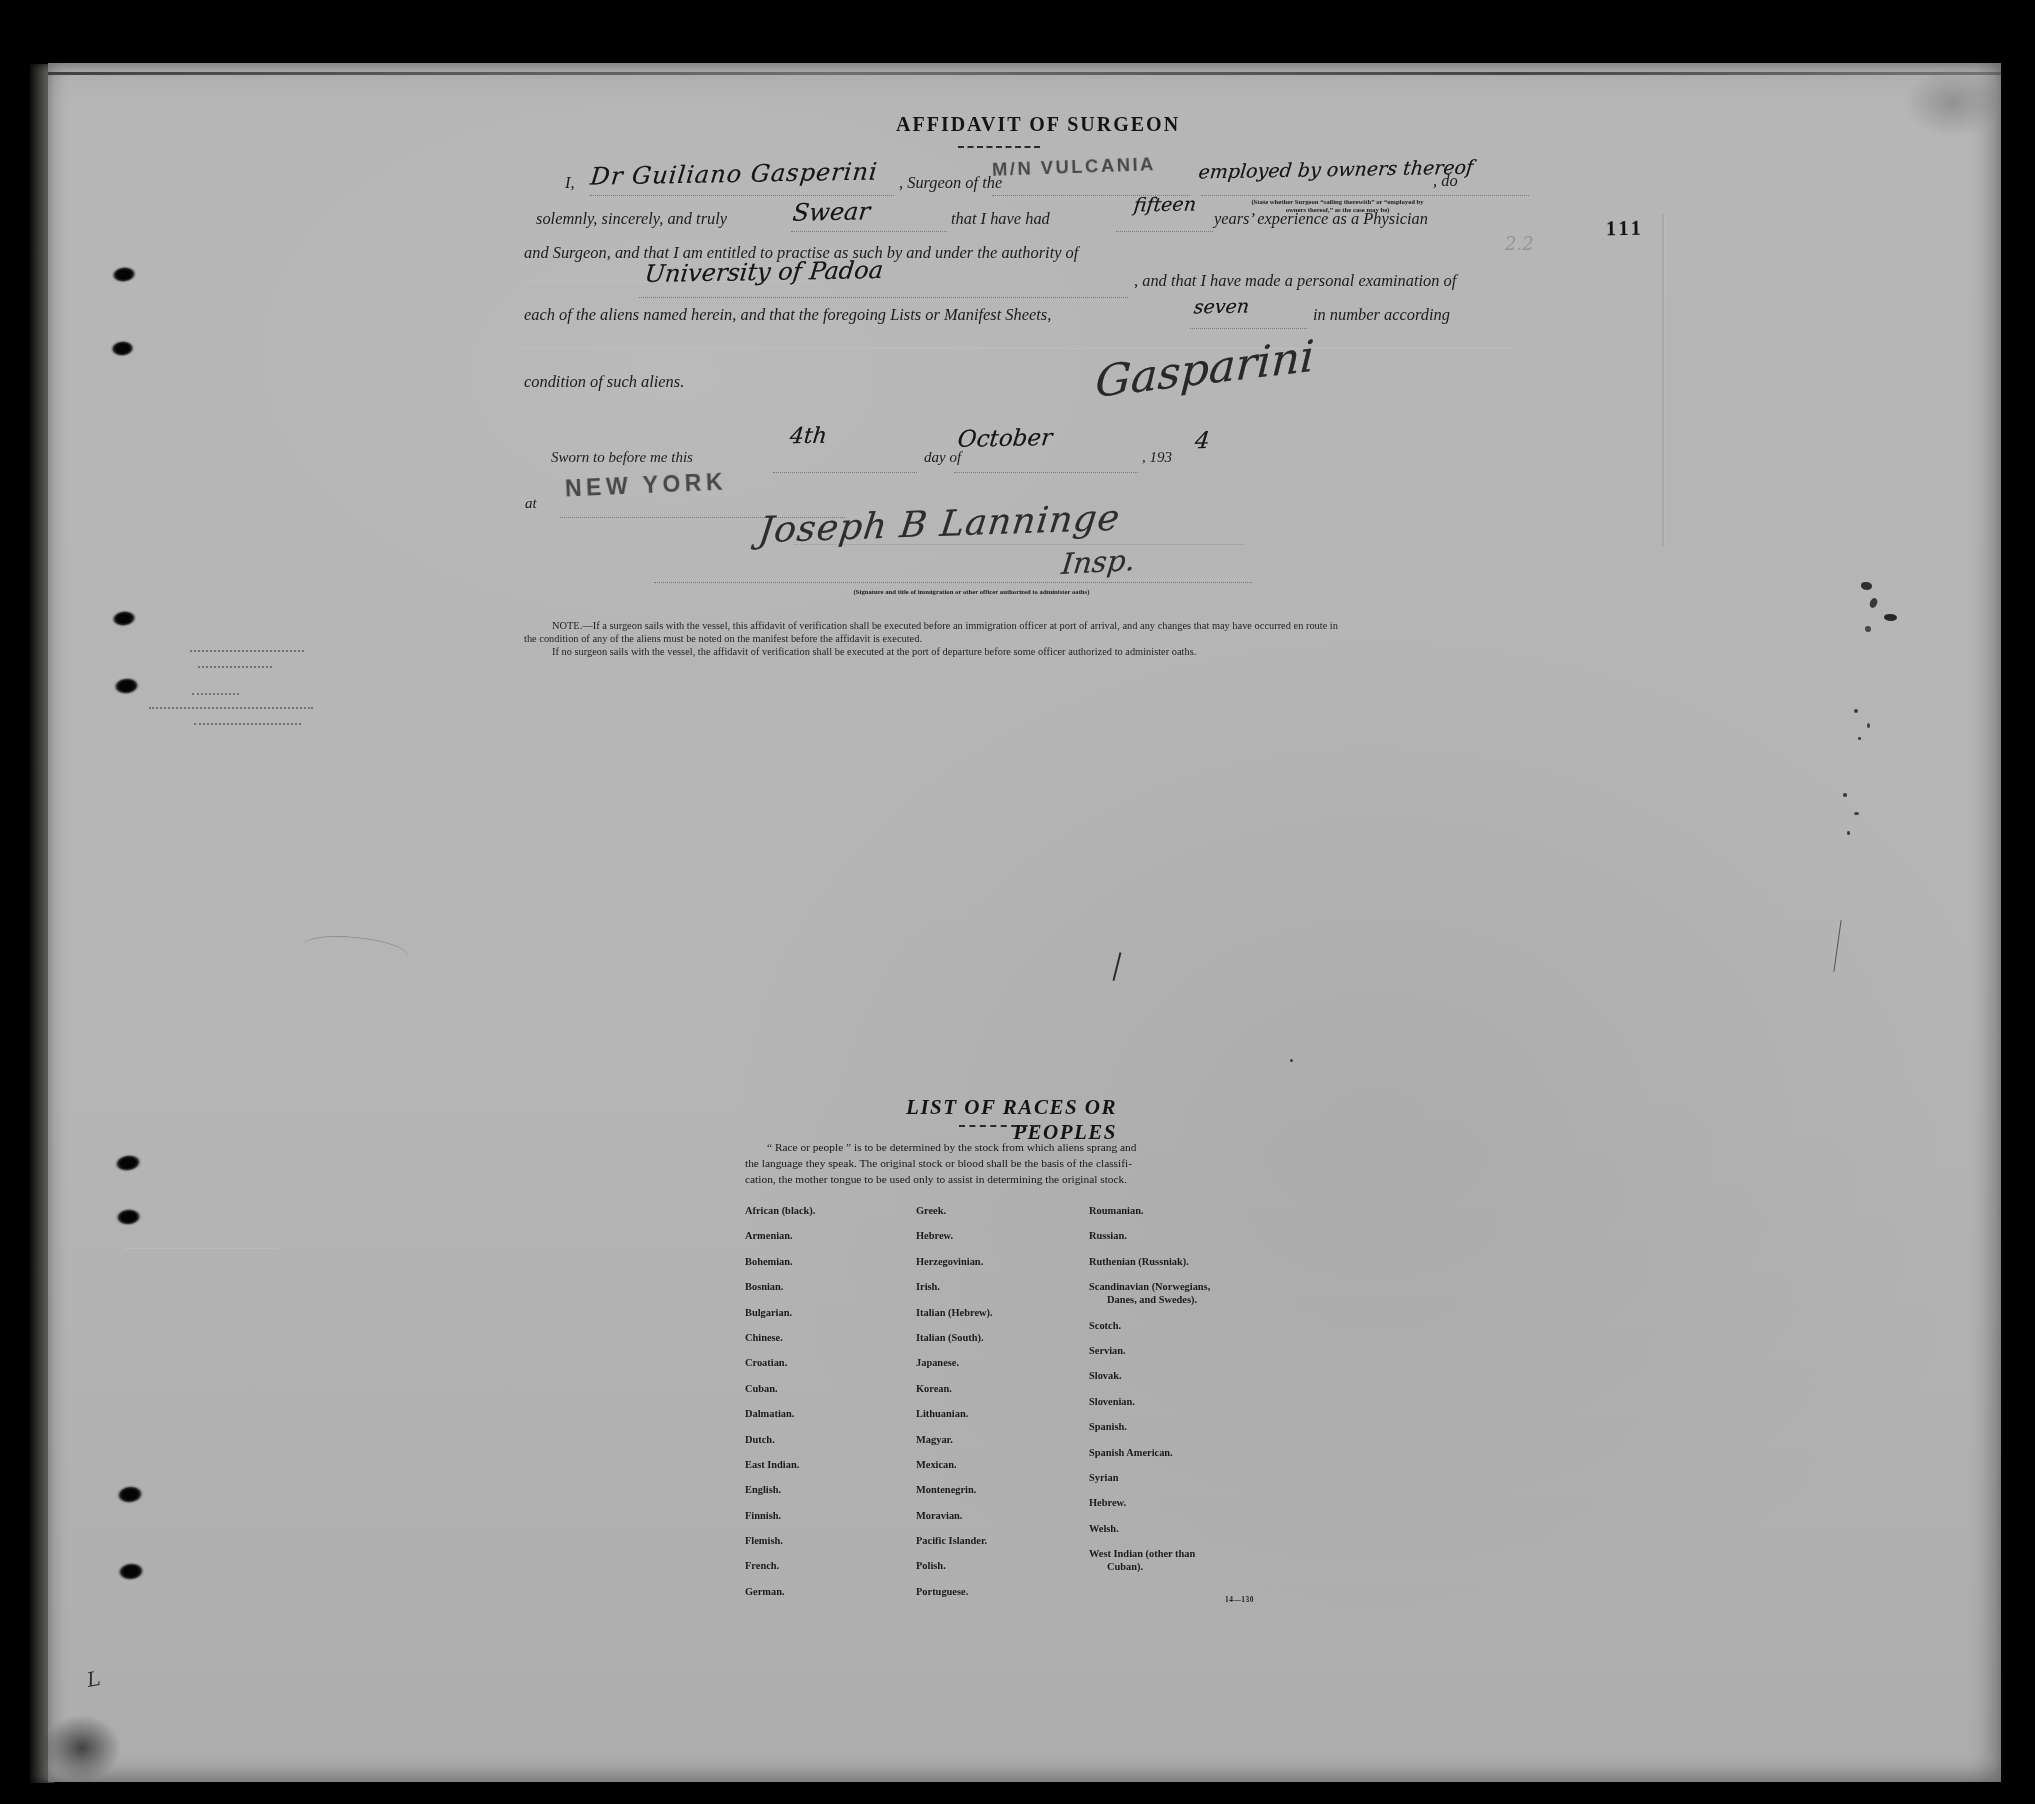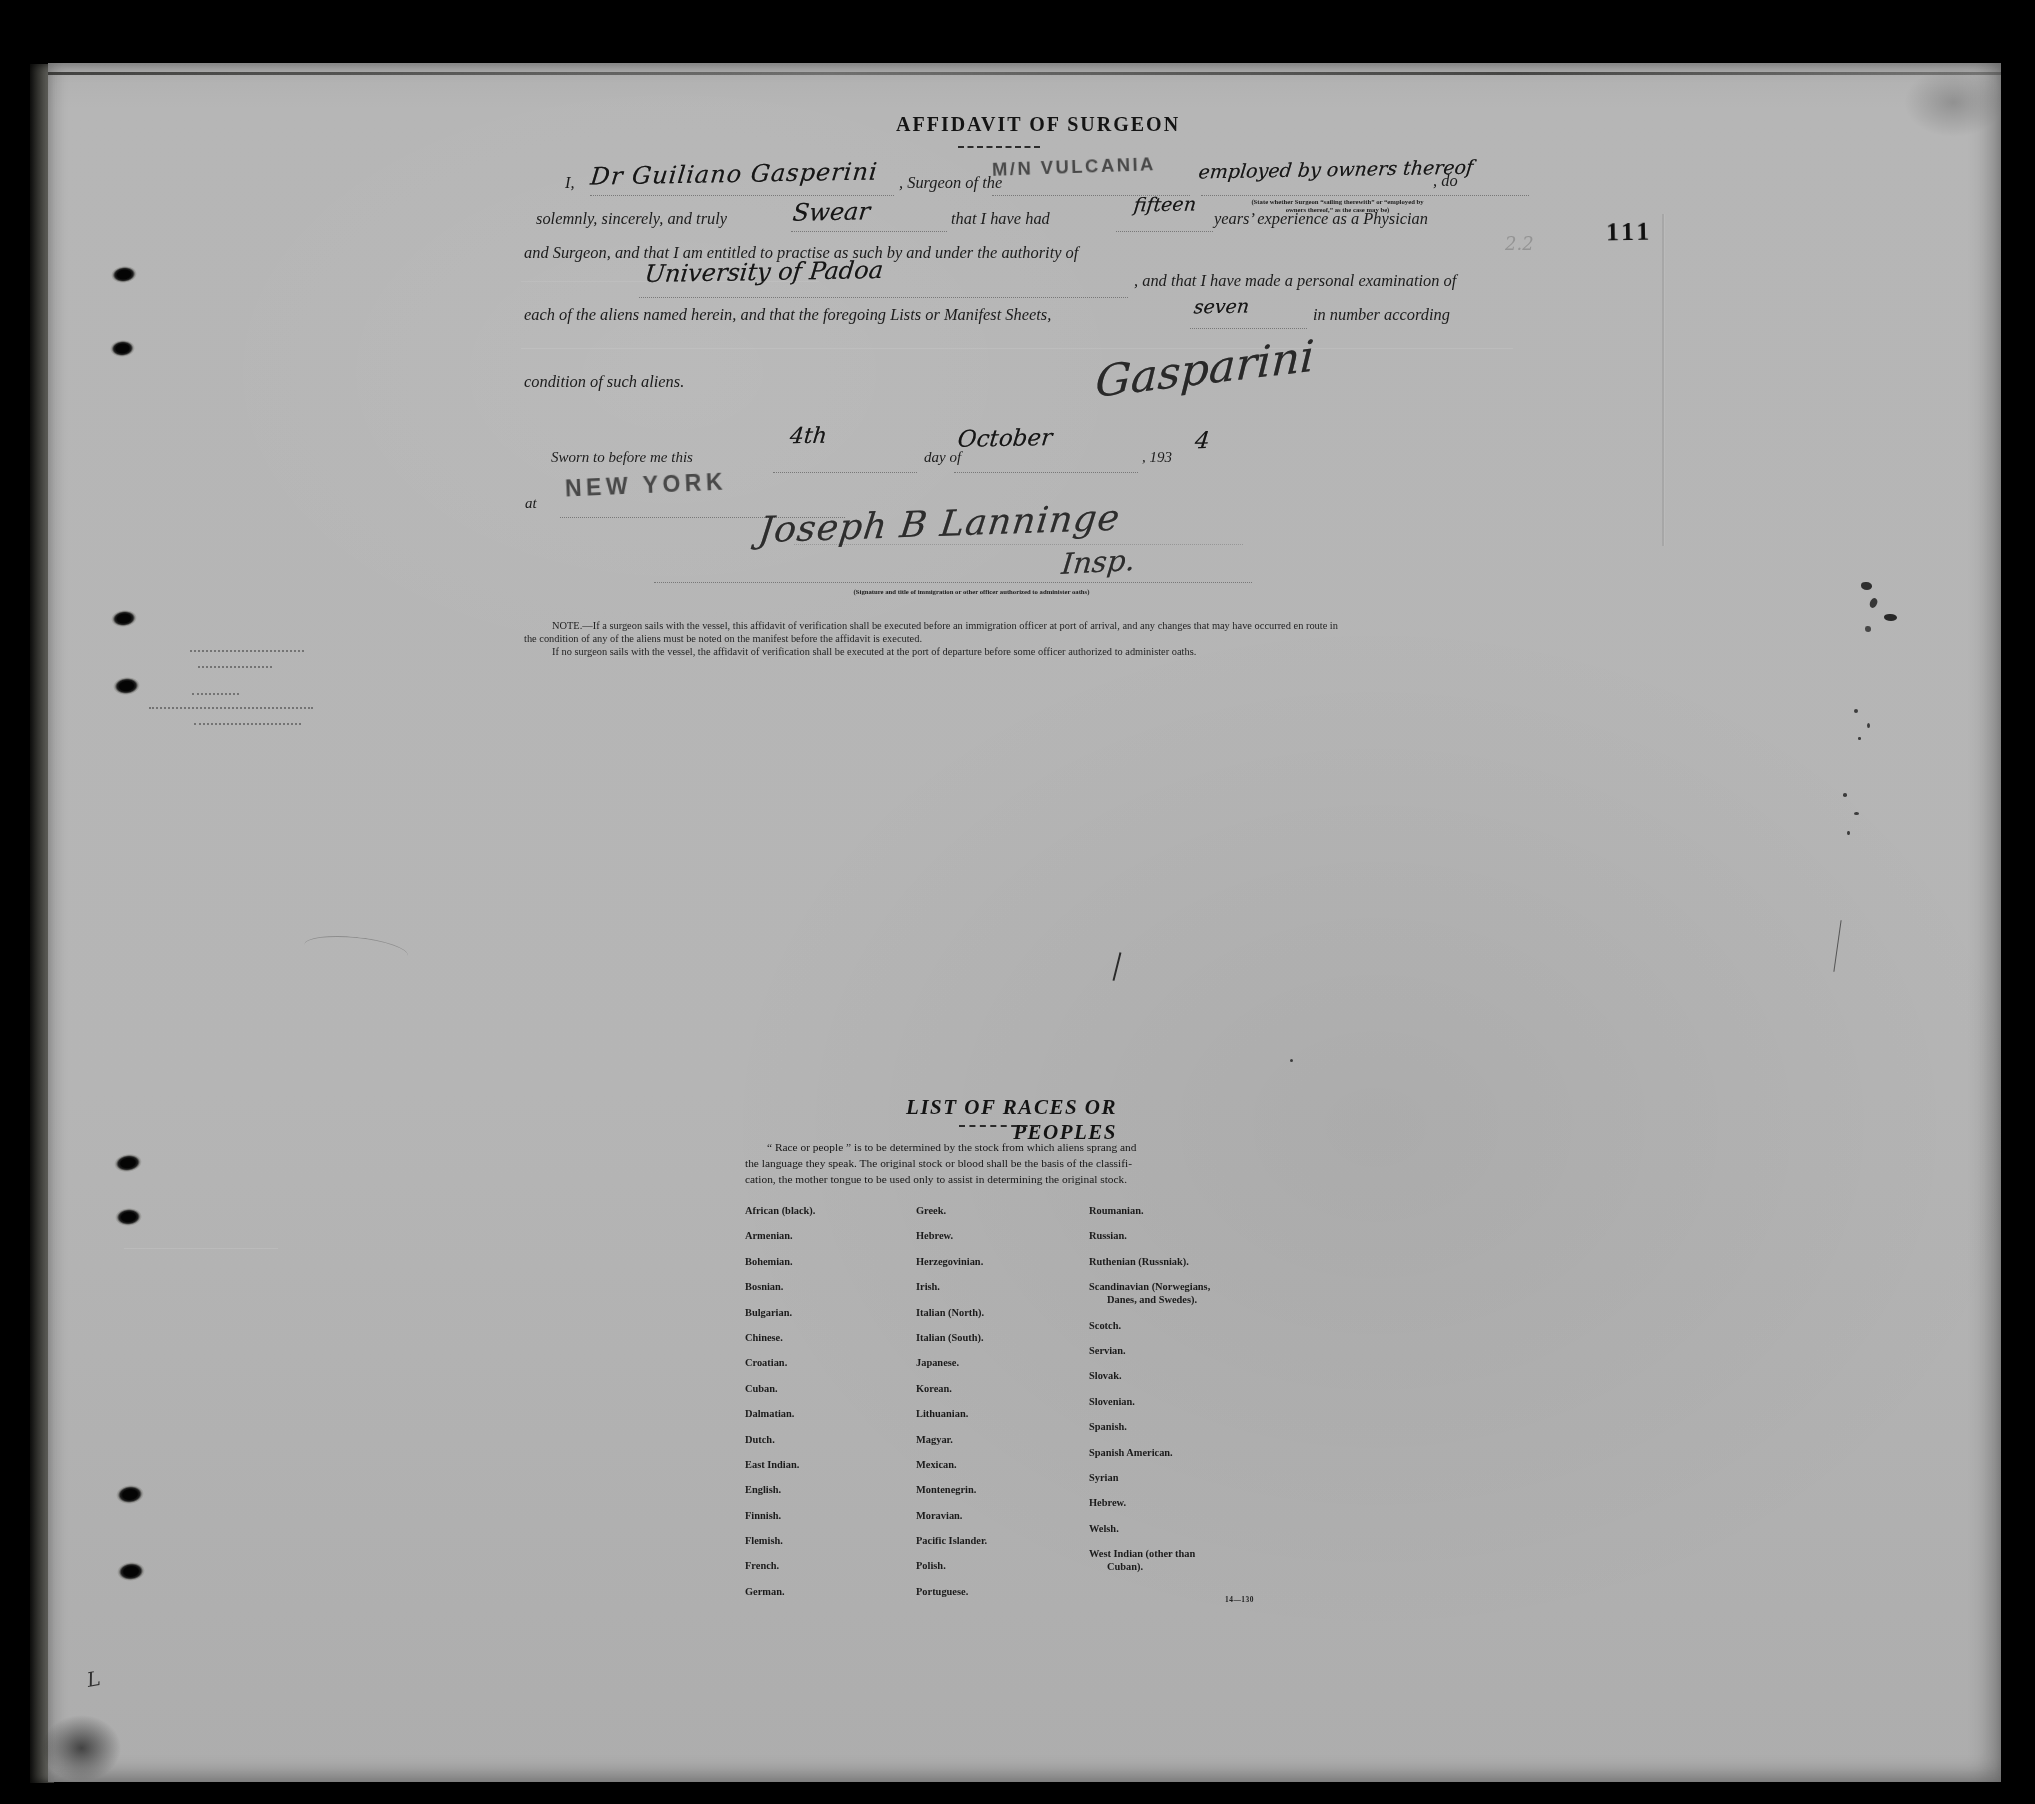--- a/index.html
+++ b/index.html
@@ -147,21 +147,21 @@
         <div>Finnish.</div>
         <div>Flemish.</div>
         <div>French.</div>
         <div>German.</div>
       </div>
     <div class="race-col" style="left:868px;top:1141px;width:164px;">
         <div>Greek.</div>
         <div>Hebrew.</div>
         <div>Herzegovinian.</div>
         <div>Irish.</div>
-        <div>Italian (North).</div>
+        <div>Italian (Hebrew).</div>
         <div>Italian (South).</div>
         <div>Japanese.</div>
         <div>Korean.</div>
         <div>Lithuanian.</div>
         <div>Magyar.</div>
         <div>Mexican.</div>
         <div>Montenegrin.</div>
         <div>Moravian.</div>
         <div>Pacific Islander.</div>
         <div>Polish.</div>
@@ -179,21 +179,21 @@
         <div>Spanish.</div>
         <div>Spanish American.</div>
         <div>Syrian</div>
         <div>Hebrew.</div>
         <div>Welsh.</div>
         <div>West Indian (other than Cuban).</div>
       </div>
 
     <div style="position:absolute;left:1177px;top:1532px;font-size:7.4px;font-weight:bold;letter-spacing:0.5px;color:#222;filter:blur(0.1px);">14—130</div>
 
-    <div style="position:absolute;left:1558px;top:154px;font-weight:bold;font-size:26px;letter-spacing:3.5px;color:#101010;transform:rotate(-1deg);filter:blur(0.1px);">111</div>
+    <div style="position:absolute;left:1558px;top:154px;font-weight:bold;font-size:20px;letter-spacing:3.5px;color:#101010;transform:rotate(-1deg);filter:blur(0.1px);">111</div>
     <div class="pencil" style="left:1457px;top:170px;font-size:18px;">2.2</div>
     <div class="pencil" style="left:39px;top:1604px;font-size:20px;color:rgba(25,25,25,.85);transform:rotate(-10deg);">L</div>
 
     <div class="hole" style="left:63px;top:203px;width:26px;height:17px;transform:rotate(-6deg);"></div>
     <div class="hole" style="left:62px;top:277px;width:25px;height:17px;transform:rotate(-4deg);"></div>
     <div class="hole" style="left:63px;top:547px;width:26px;height:17px;transform:rotate(-6deg);"></div>
     <div class="hole" style="left:65px;top:614px;width:27px;height:18px;transform:rotate(-5deg);"></div>
     <div class="hole" style="left:66px;top:1091px;width:28px;height:18px;transform:rotate(-8deg);"></div>
     <div class="hole" style="left:67px;top:1145px;width:27px;height:18px;transform:rotate(-4deg);"></div>
     <div class="hole" style="left:68px;top:1422px;width:28px;height:19px;transform:rotate(-6deg);"></div>

